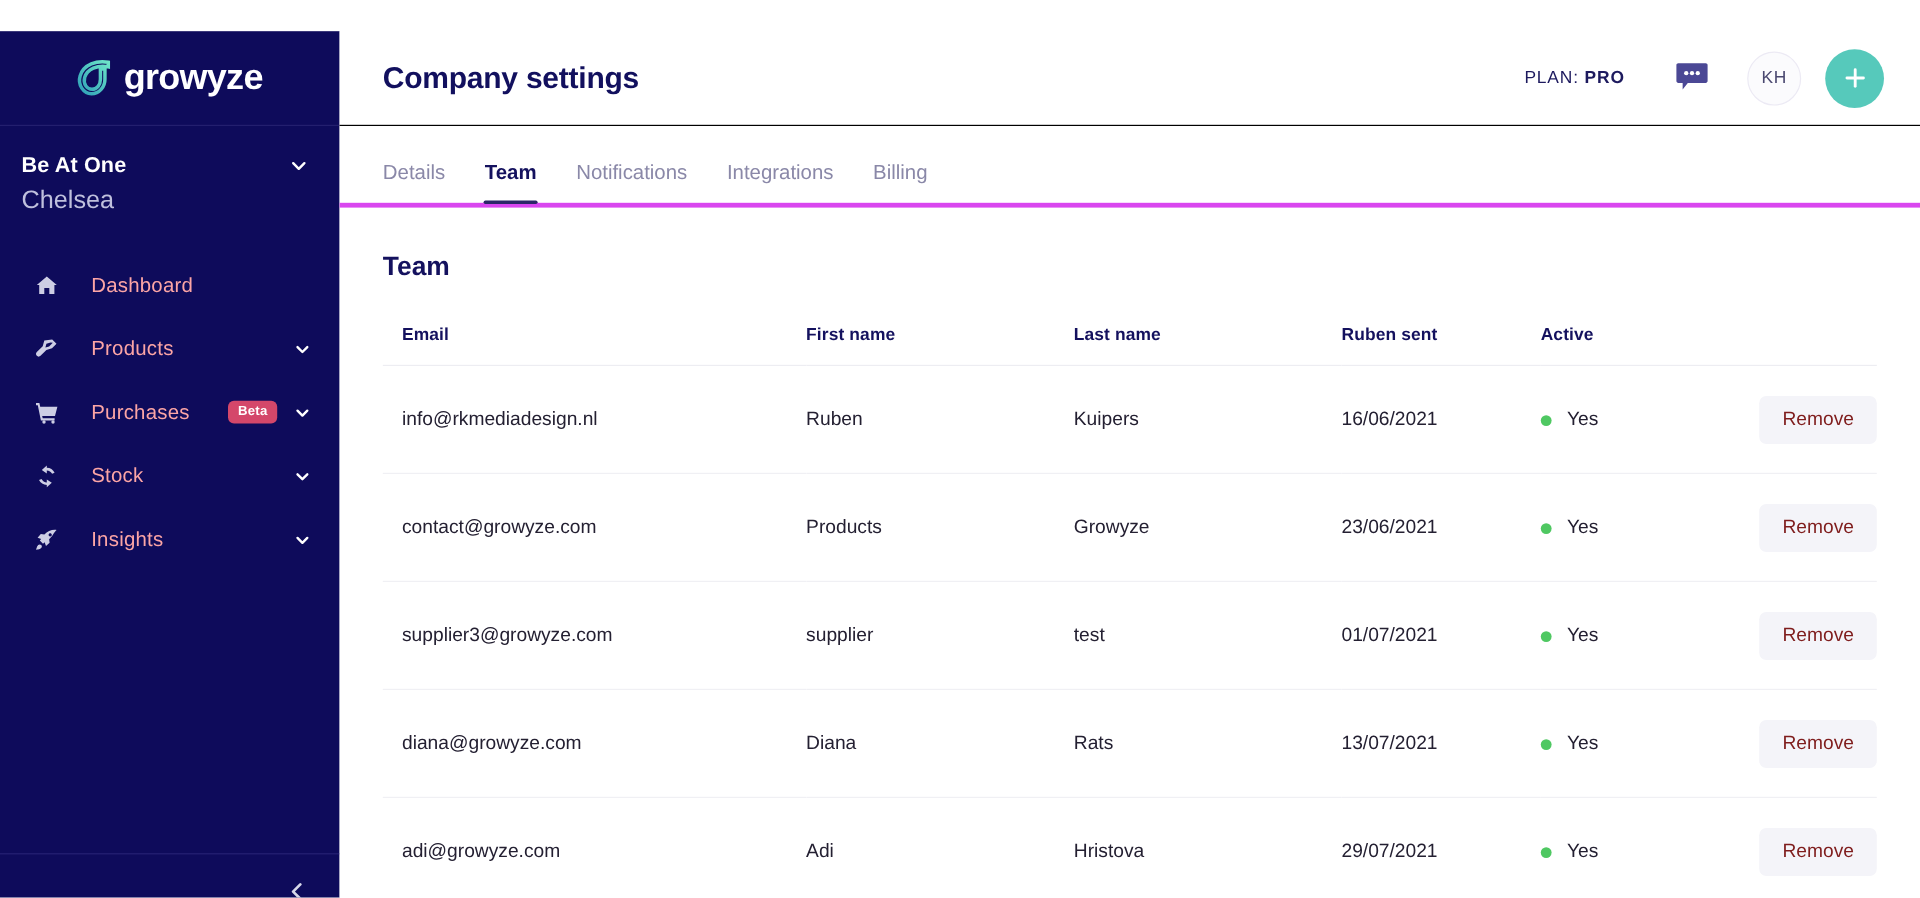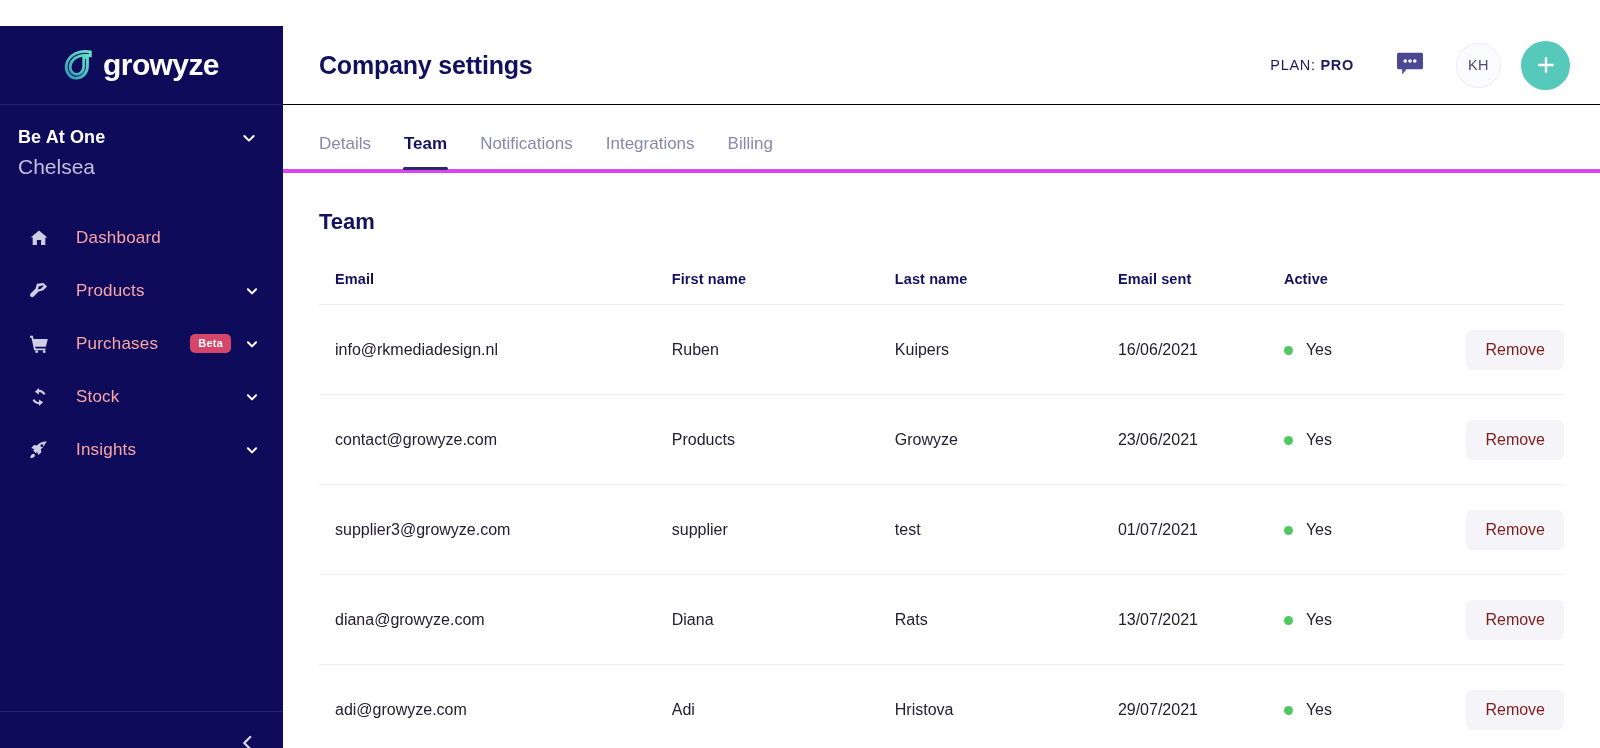--- a/index.html
+++ b/index.html
@@ -314,21 +314,21 @@
       <div class="section-head">
         <h2 class="section-title">Team</h2>
       </div>
 
       <table class="team">
         <thead>
           <tr>
             <th class="col-email">Email</th>
             <th class="col-first">First name</th>
             <th class="col-last">Last name</th>
-            <th class="col-date">Email sent</th>
+            <th class="col-date">Ruben sent</th>
             <th class="col-act">Active</th>
             <th class="col-rm"></th>
           </tr>
         </thead>
         <tbody>
 
           <tr>
             <td class="col-email">info@rkmediadesign.nl</td>
             <td class="col-first">Ruben</td>
             <td class="col-last">Kuipers</td>

